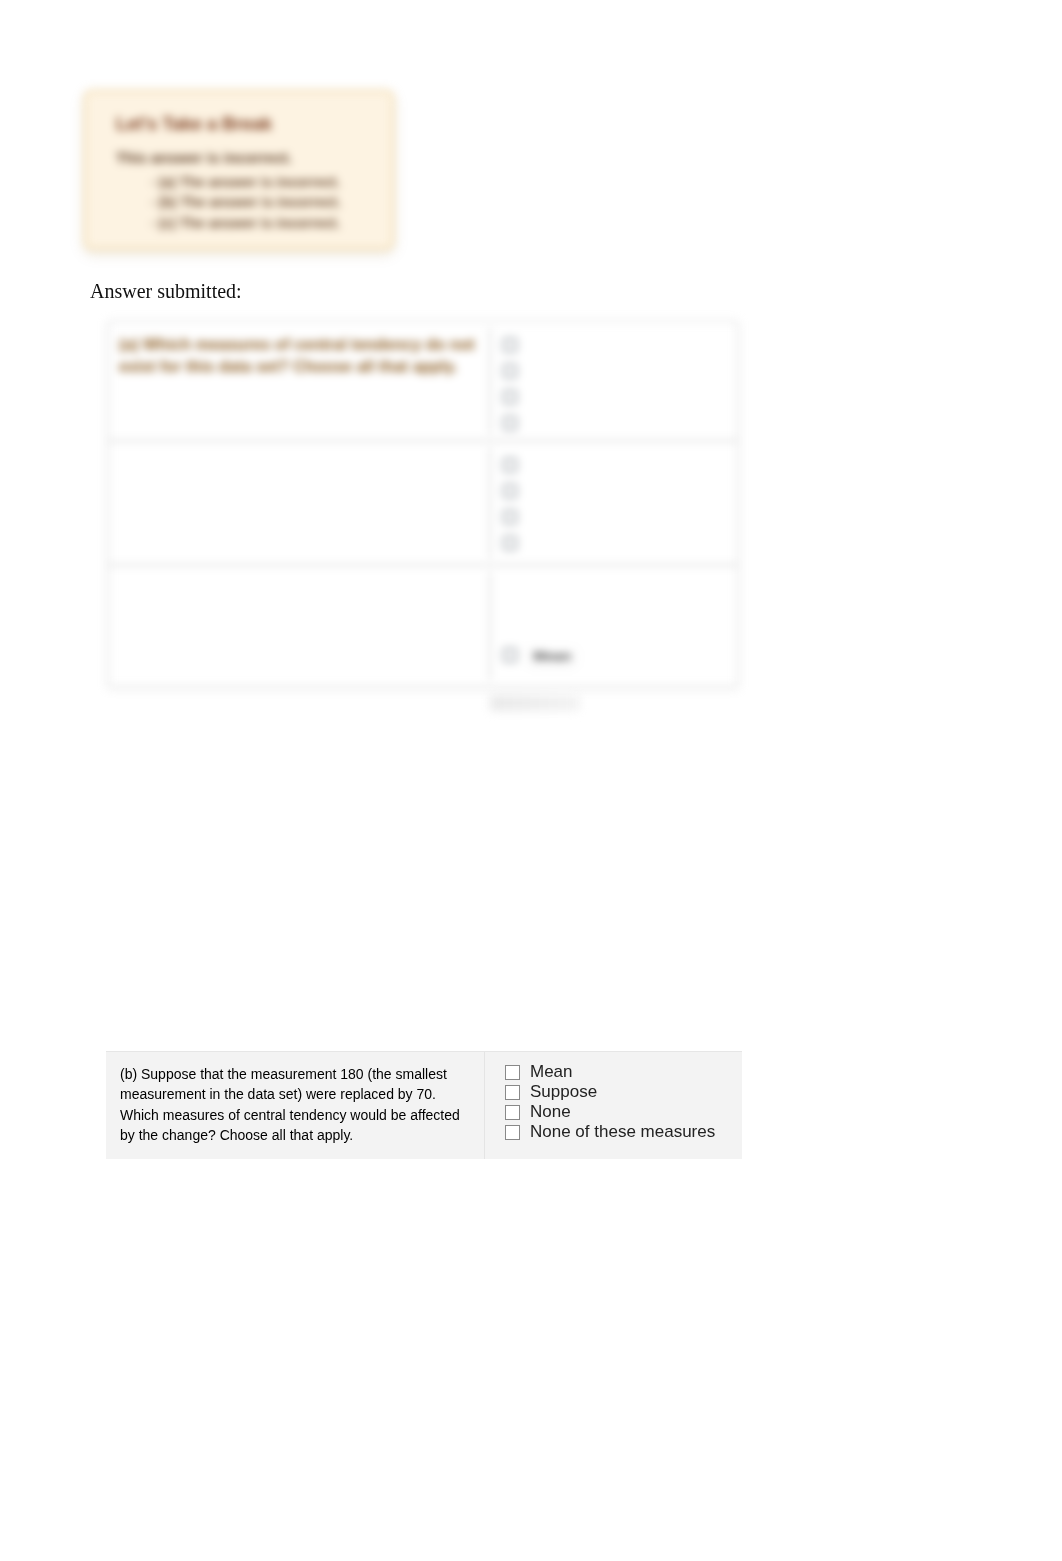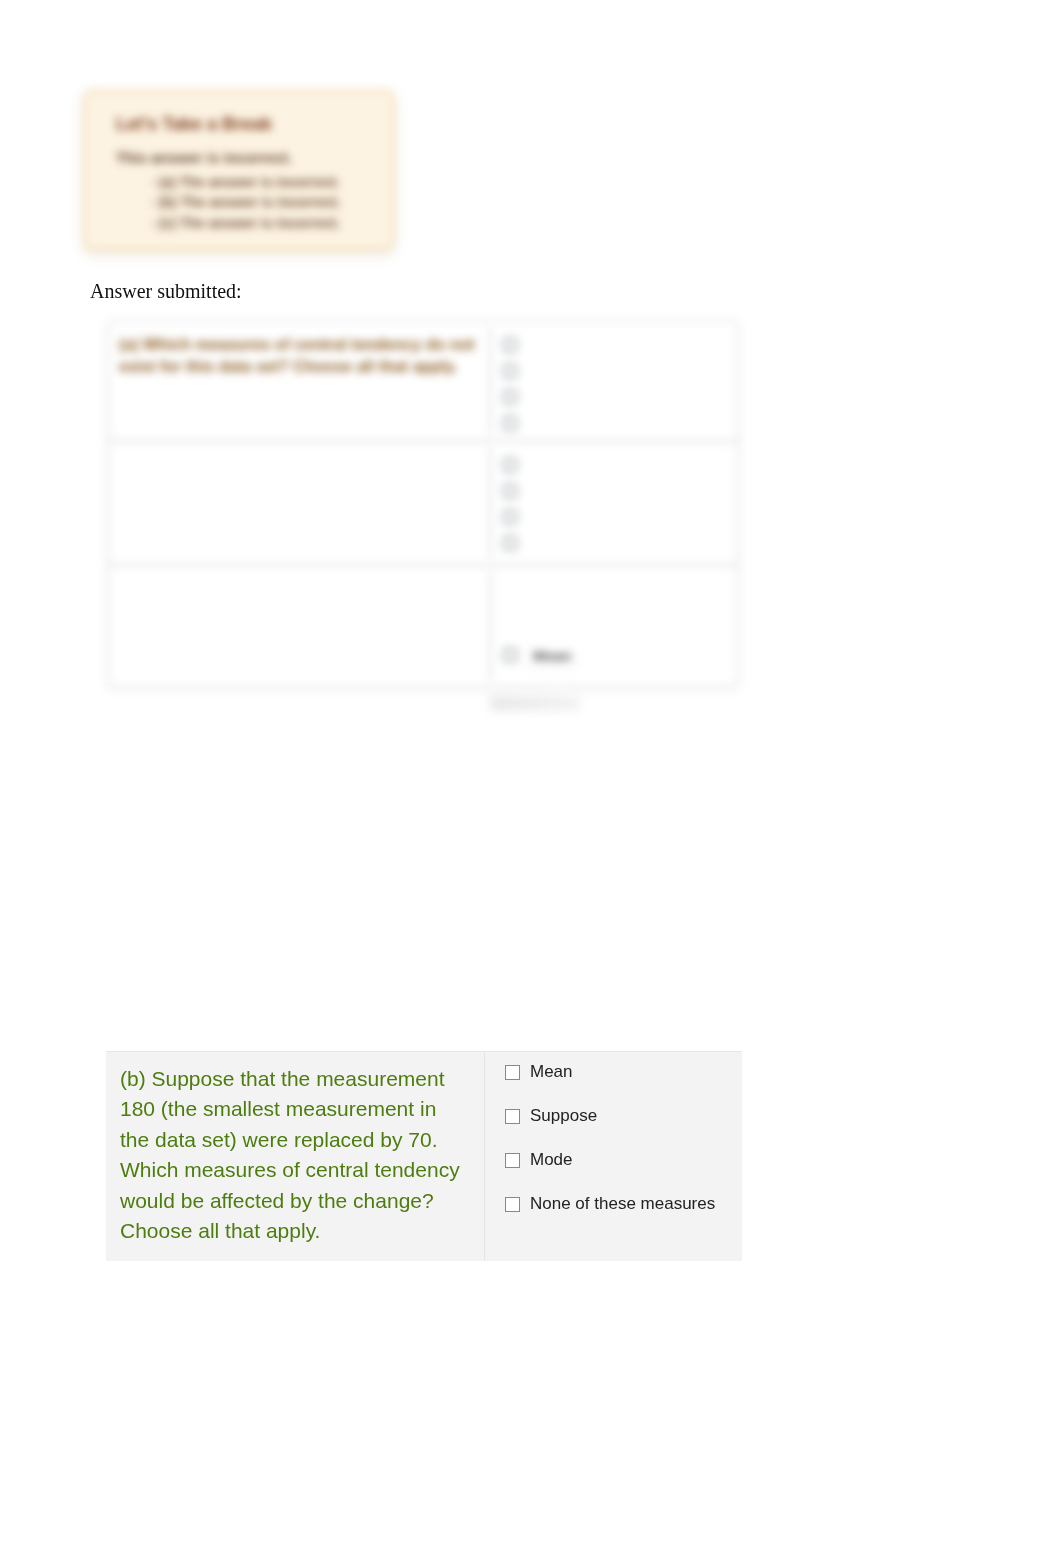--- a/index.html
+++ b/index.html
@@ -64,26 +64,26 @@
     .big-gap { height: 340px; }
 
     
     .answer-block {
       width: 636px; margin-left: 16px;
       display:flex; background:#f3f3f3;
       border-top: 1px solid #e6e6e6;
     }
     .answer-left {
       width: 378px; padding: 12px 14px 14px 14px;
-      font-size: 21px; color:#4d7c0f; line-height: 1.45;
+      font-size: 14px; color:#000000; line-height: 1.45;
     }
     .answer-right {
       flex:1; padding: 10px 10px 10px 20px;
       border-left: 1px solid #e4e4e4;
-      display:flex; flex-direction:column; gap:24px;
+      display:flex; flex-direction:column; gap:0;
       font-size:17px; color:#222;
     }
     .opt { display:flex; align-items:center; gap:10px; }
     .checkbox {
       width:15px; height:15px; border:1.5px solid #888; background:#fff; display:inline-block;
     }
   </style>
 </head>
 <body>
 
@@ -170,21 +170,21 @@
       <div class="opt">
         <span class="checkbox"></span>
         <span>Mean</span>
       </div>
       <div class="opt">
         <span class="checkbox"></span>
         <span>Suppose</span>
       </div>
       <div class="opt">
         <span class="checkbox"></span>
-        <span>Mode</span>
+        <span>None</span>
       </div>
       <div class="opt">
         <span class="checkbox"></span>
         <span>None of these measures</span>
       </div>
     </div>
   </div>
 
 </div>
 

